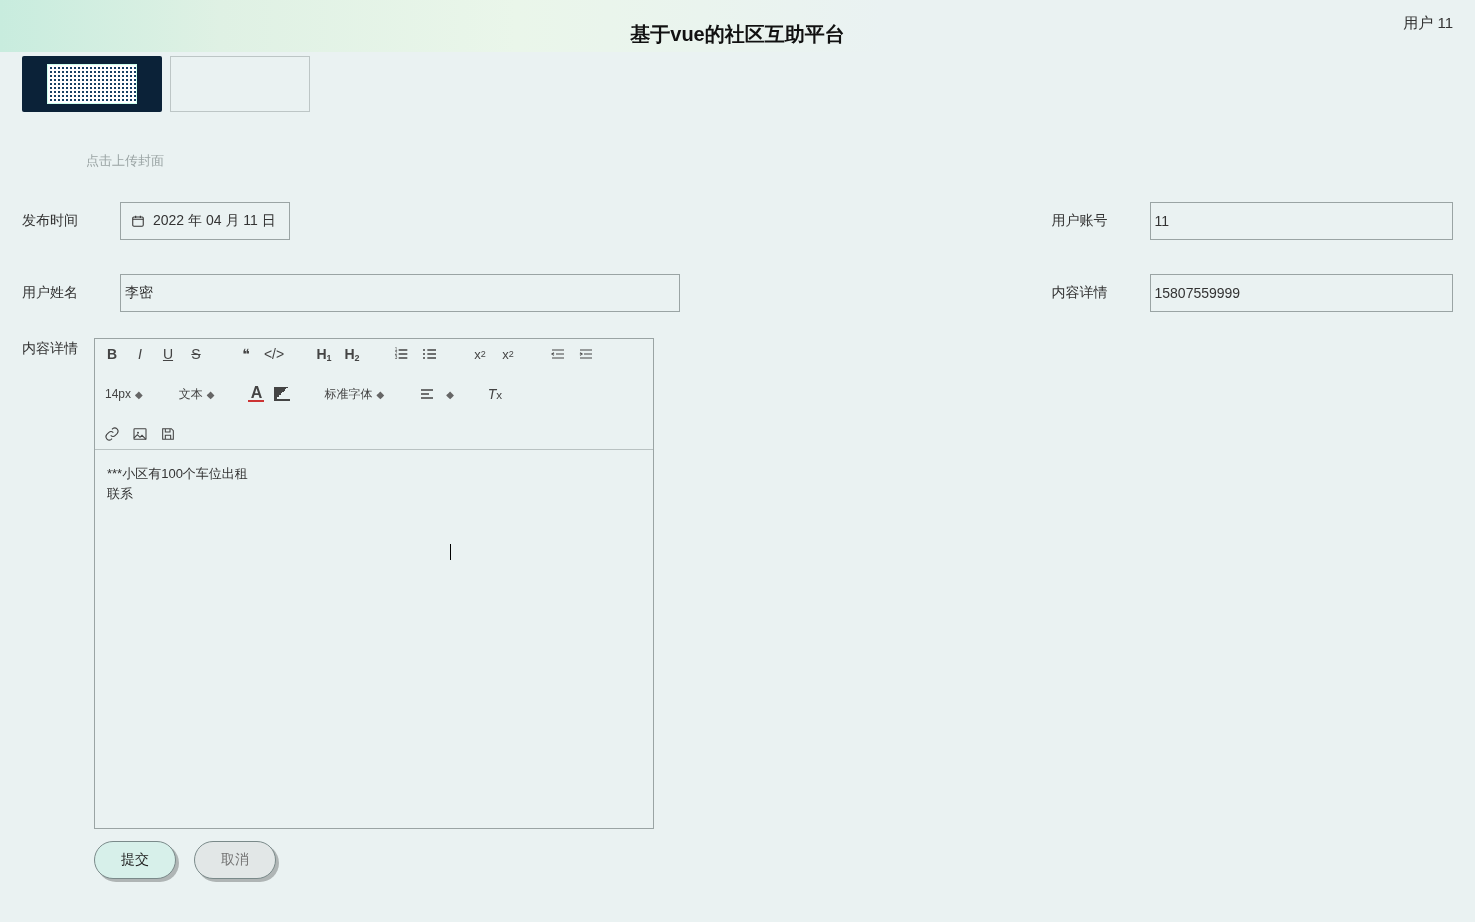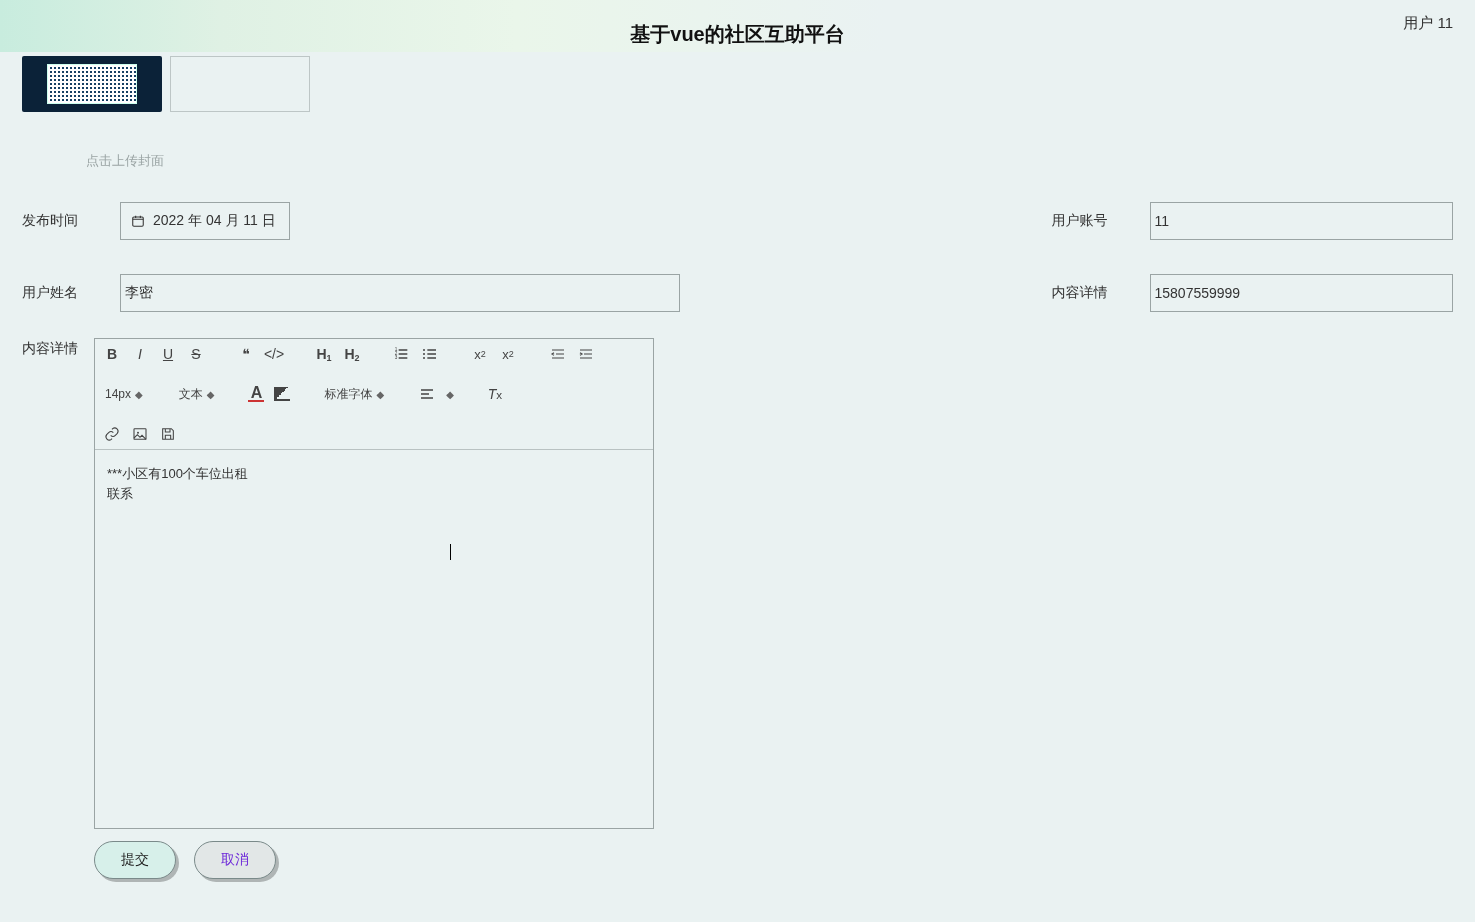--- a/index.html
+++ b/index.html
@@ -136,21 +136,21 @@
 .btn-row { display: flex; gap: 18px; margin-top: 12px; margin-left: 72px; }
 .btn {
   width: 82px; height: 38px;
   border-radius: 20px;
   font-size: 14px;
   display: flex; align-items: center; justify-content: center;
   cursor: pointer;
   box-shadow: 3px 3px 0 rgba(0,0,0,.25);
 }
 .btn-primary { background: #d7f0ea; border: 1px solid #7a8a8a; color: #222; }
-.btn-secondary { background: #e2e7e7; border: 1px solid #7a8a8a; color: #6d28d9; }
+.btn-secondary { background: #e2e7e7; border: 1px solid #7a8a8a; color: #737373; }
 
 
 .h1mark, .h2mark { font-weight: 700; position: relative; }
 .h1mark::after { content: "1"; font-size: 9px; position: relative; top: 4px; }
 .h2mark::after { content: "2"; font-size: 9px; position: relative; top: 4px; }
 .submark { font-size: 13px; }
 .submark sub { font-size: 9px; }
 .supmark { font-size: 13px; }
 .supmark sup { font-size: 9px; }
 </style>

